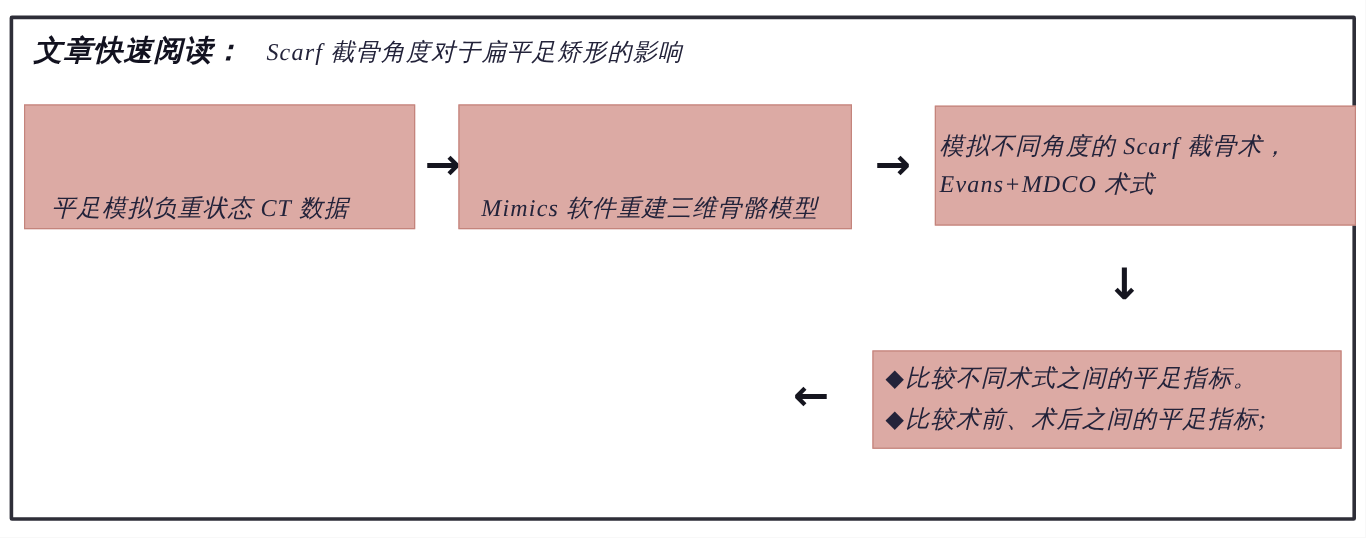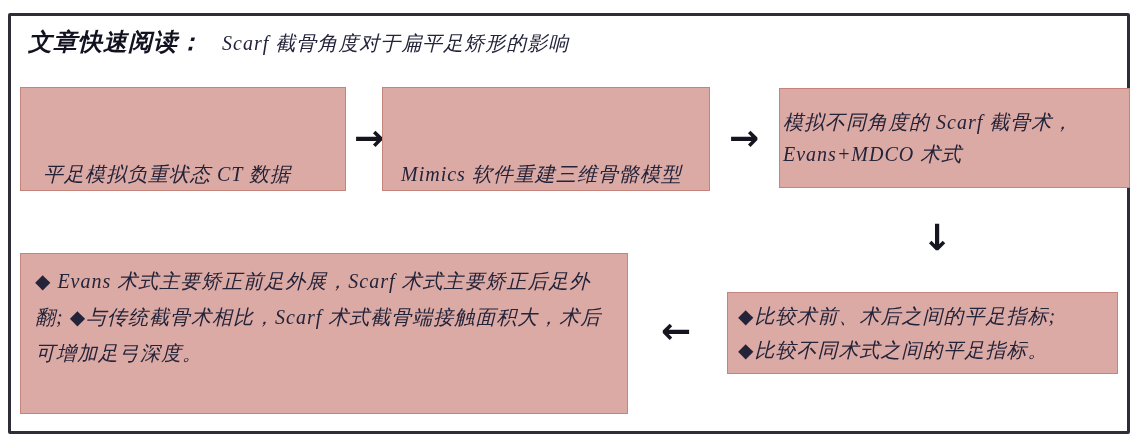--- a/index.html
+++ b/index.html
@@ -101,23 +101,19 @@
 
   <div class="arrow arrow-2">→</div>
 
   <div class="box box3">
     <span>模拟不同角度的 Scarf 截骨术，Evans+MDCO 术式</span>
   </div>
 
   <div class="arrow arrow-down">↓</div>
 
   <div class="box box4">
+    <div>◆比较不同术式之间的平足指标。</div>
     <div>◆比较术前、术后之间的平足指标;</div>
-    <div>◆比较不同术式之间的平足指标。</div>
   </div>
 
   <div class="arrow arrow-left">←</div>
 
-  <div class="box box5">
-    <span>◆ Evans 术式主要矫正前足外展，Scarf 术式主要矫正后足外翻;</span>
-    <span>◆与传统截骨术相比，Scarf 术式截骨端接触面积大，术后可增加足弓深度。</span>
-  </div>
 </div>
 
 </body></html>

